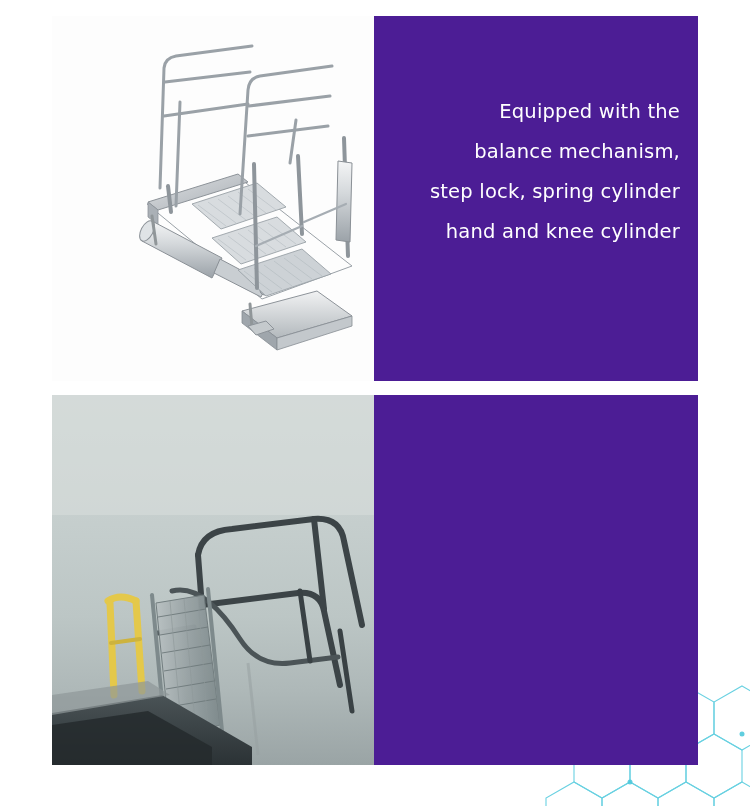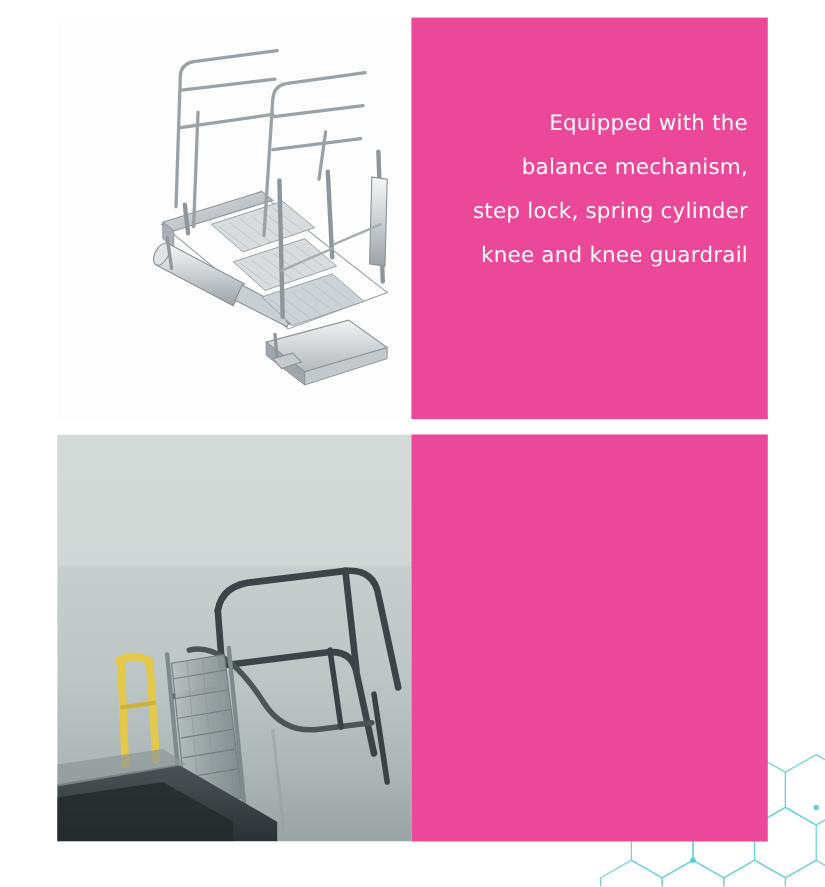--- a/index.html
+++ b/index.html
@@ -48,21 +48,21 @@
 
   .photo {
     width: 322px;
     height: 100%;
     position: relative;
     overflow: hidden;
     background: #ffffff;
   }
   .caption {
     flex: 1;
-    background: #ec4899;
+    background: #4c1d95;
     position: relative;
     overflow: hidden;
   }
   .caption-inner {
     position: absolute;
     left: 0;
     right: 18px;
     text-align: right;
     color: #ffffff;
     font-size: 19.5px;
@@ -216,21 +216,21 @@
         <polygon points="196,310 214,305 222,313 204,319" fill="#c5cacd" stroke="#8d9399" stroke-width="1"></polygon>
       </svg>
     </div>
   </div>
 
   <div class="caption caption-1">
     <div class="caption-inner">
       <span class="caption-line">Equipped with the</span>
       <span class="caption-line">balance mechanism,</span>
       <span class="caption-line">step lock, spring cylinder</span>
-      <span class="caption-line">knee and knee guardrail</span>
+      <span class="caption-line">hand and knee cylinder</span>
     </div>
   </div>
 </div>
 
 <div class="panel panel-2">
 
   <div class="photo">
     <div class="photo2bg"></div>
     <div class="photo2">
       <svg width="322" height="370" viewBox="0 0 322 370" xmlns="http://www.w3.org/2000/svg">

